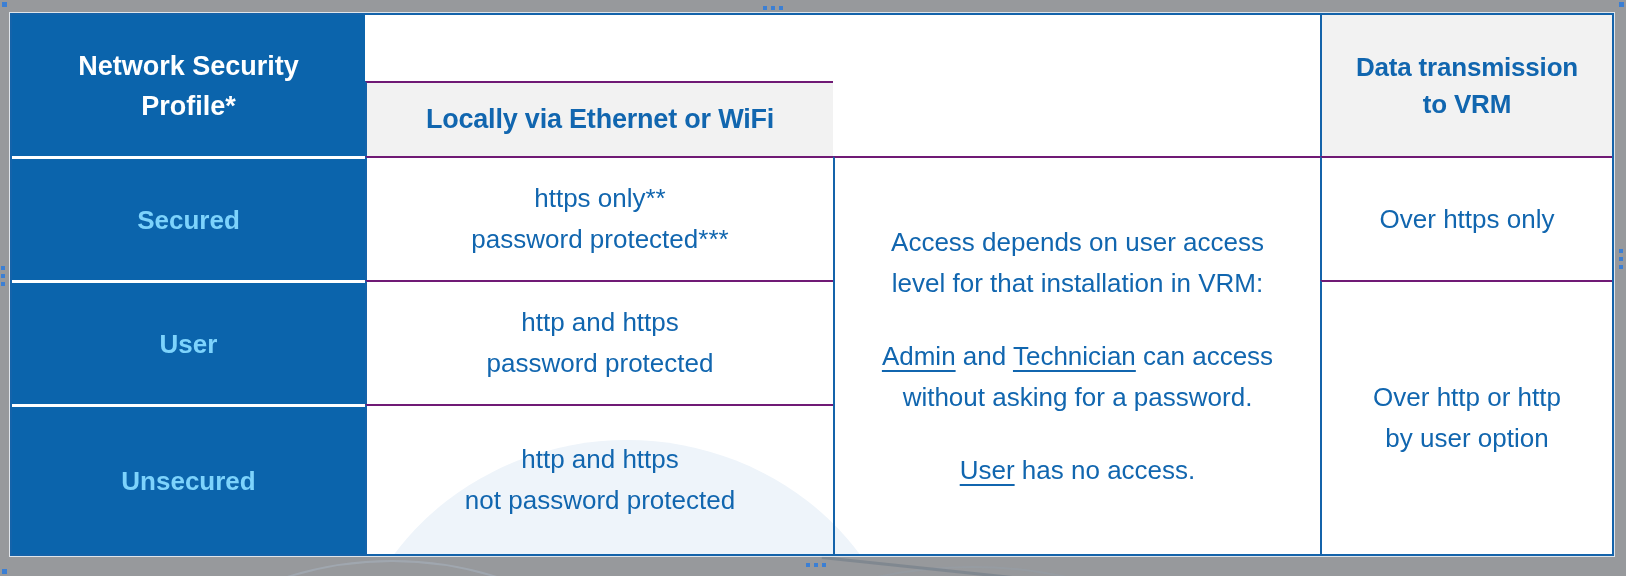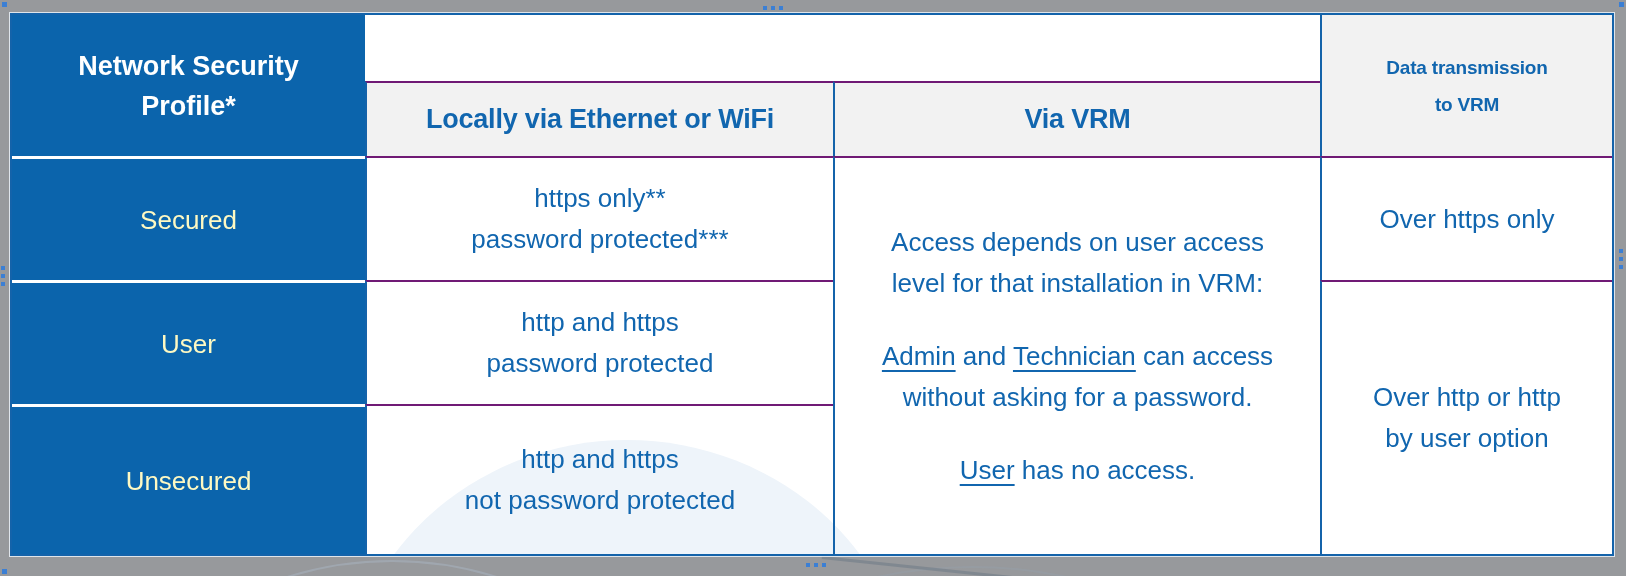--- a/index.html
+++ b/index.html
@@ -35,22 +35,22 @@
   .ml { white-space: pre-line; }
 
   .blue-bg  { background: #0b64ac; }
   .gray-bg  { background: #f2f2f2; }
 
   .bl { border-left: 2px solid #1463aa; }   
   .bt { border-top: 2px solid #701a75; }    
   .wt { border-top: 3px solid #ffffff; }    
 
   .hdr-txt  { color: #1166af; font-weight: 700; font-size: 27px; line-height: 37px; letter-spacing: -0.2px; }
-  .hdr-sm   { font-size: 19px; }
-  .white-txt{ color: #fef9c3; font-size: 26px; line-height: 40px; }
+  .hdr-sm   { font-size: 26px; }
+  .white-txt{ color: #7dd3fc; font-size: 26px; line-height: 40px; font-weight: bold; }
   .white-hdr{ color: #ffffff; font-weight: 700; font-size: 27px; line-height: 40px; }
   .body-txt { color: #1166af; font-size: 26px; line-height: 41px; }
 
   
   .a-profile  { grid-column: 1; grid-row: 1 / 3; }
   .a-remote   { grid-column: 2 / 4; grid-row: 1; }
   .a-datahdr  { grid-column: 4; grid-row: 1 / 3; }
   .a-local    { grid-column: 2; grid-row: 2; }
   .a-viavrmh  { grid-column: 3; grid-row: 2; }
   .a-sec-lbl  { grid-column: 1; grid-row: 3; }
@@ -116,21 +116,20 @@
 
       <div class="cell blue-bg a-profile white-hdr ml">Network Security
 Profile*</div>
 
 
       <div class="cell gray-bg a-datahdr bl hdr-txt hdr-sm ml">Data transmission
 to VRM</div>
 
       <div class="cell gray-bg a-local bl bt hdr-txt">Locally via Ethernet or WiFi</div>
 
-      <div class="cell gray-bg a-viavrmh bl bt hdr-txt">Via VRM</div>
 
       <div class="cell blue-bg a-sec-lbl wt white-txt">Secured</div>
 
       <div class="cell a-sec-loc bl bt body-txt ml">https only**
 password protected***</div>
 
       <div class="cell a-sec-dat bl bt body-txt">Over https only</div>
 
       <div class="cell a-access bl bt body-txt access-cell">
         <div>

